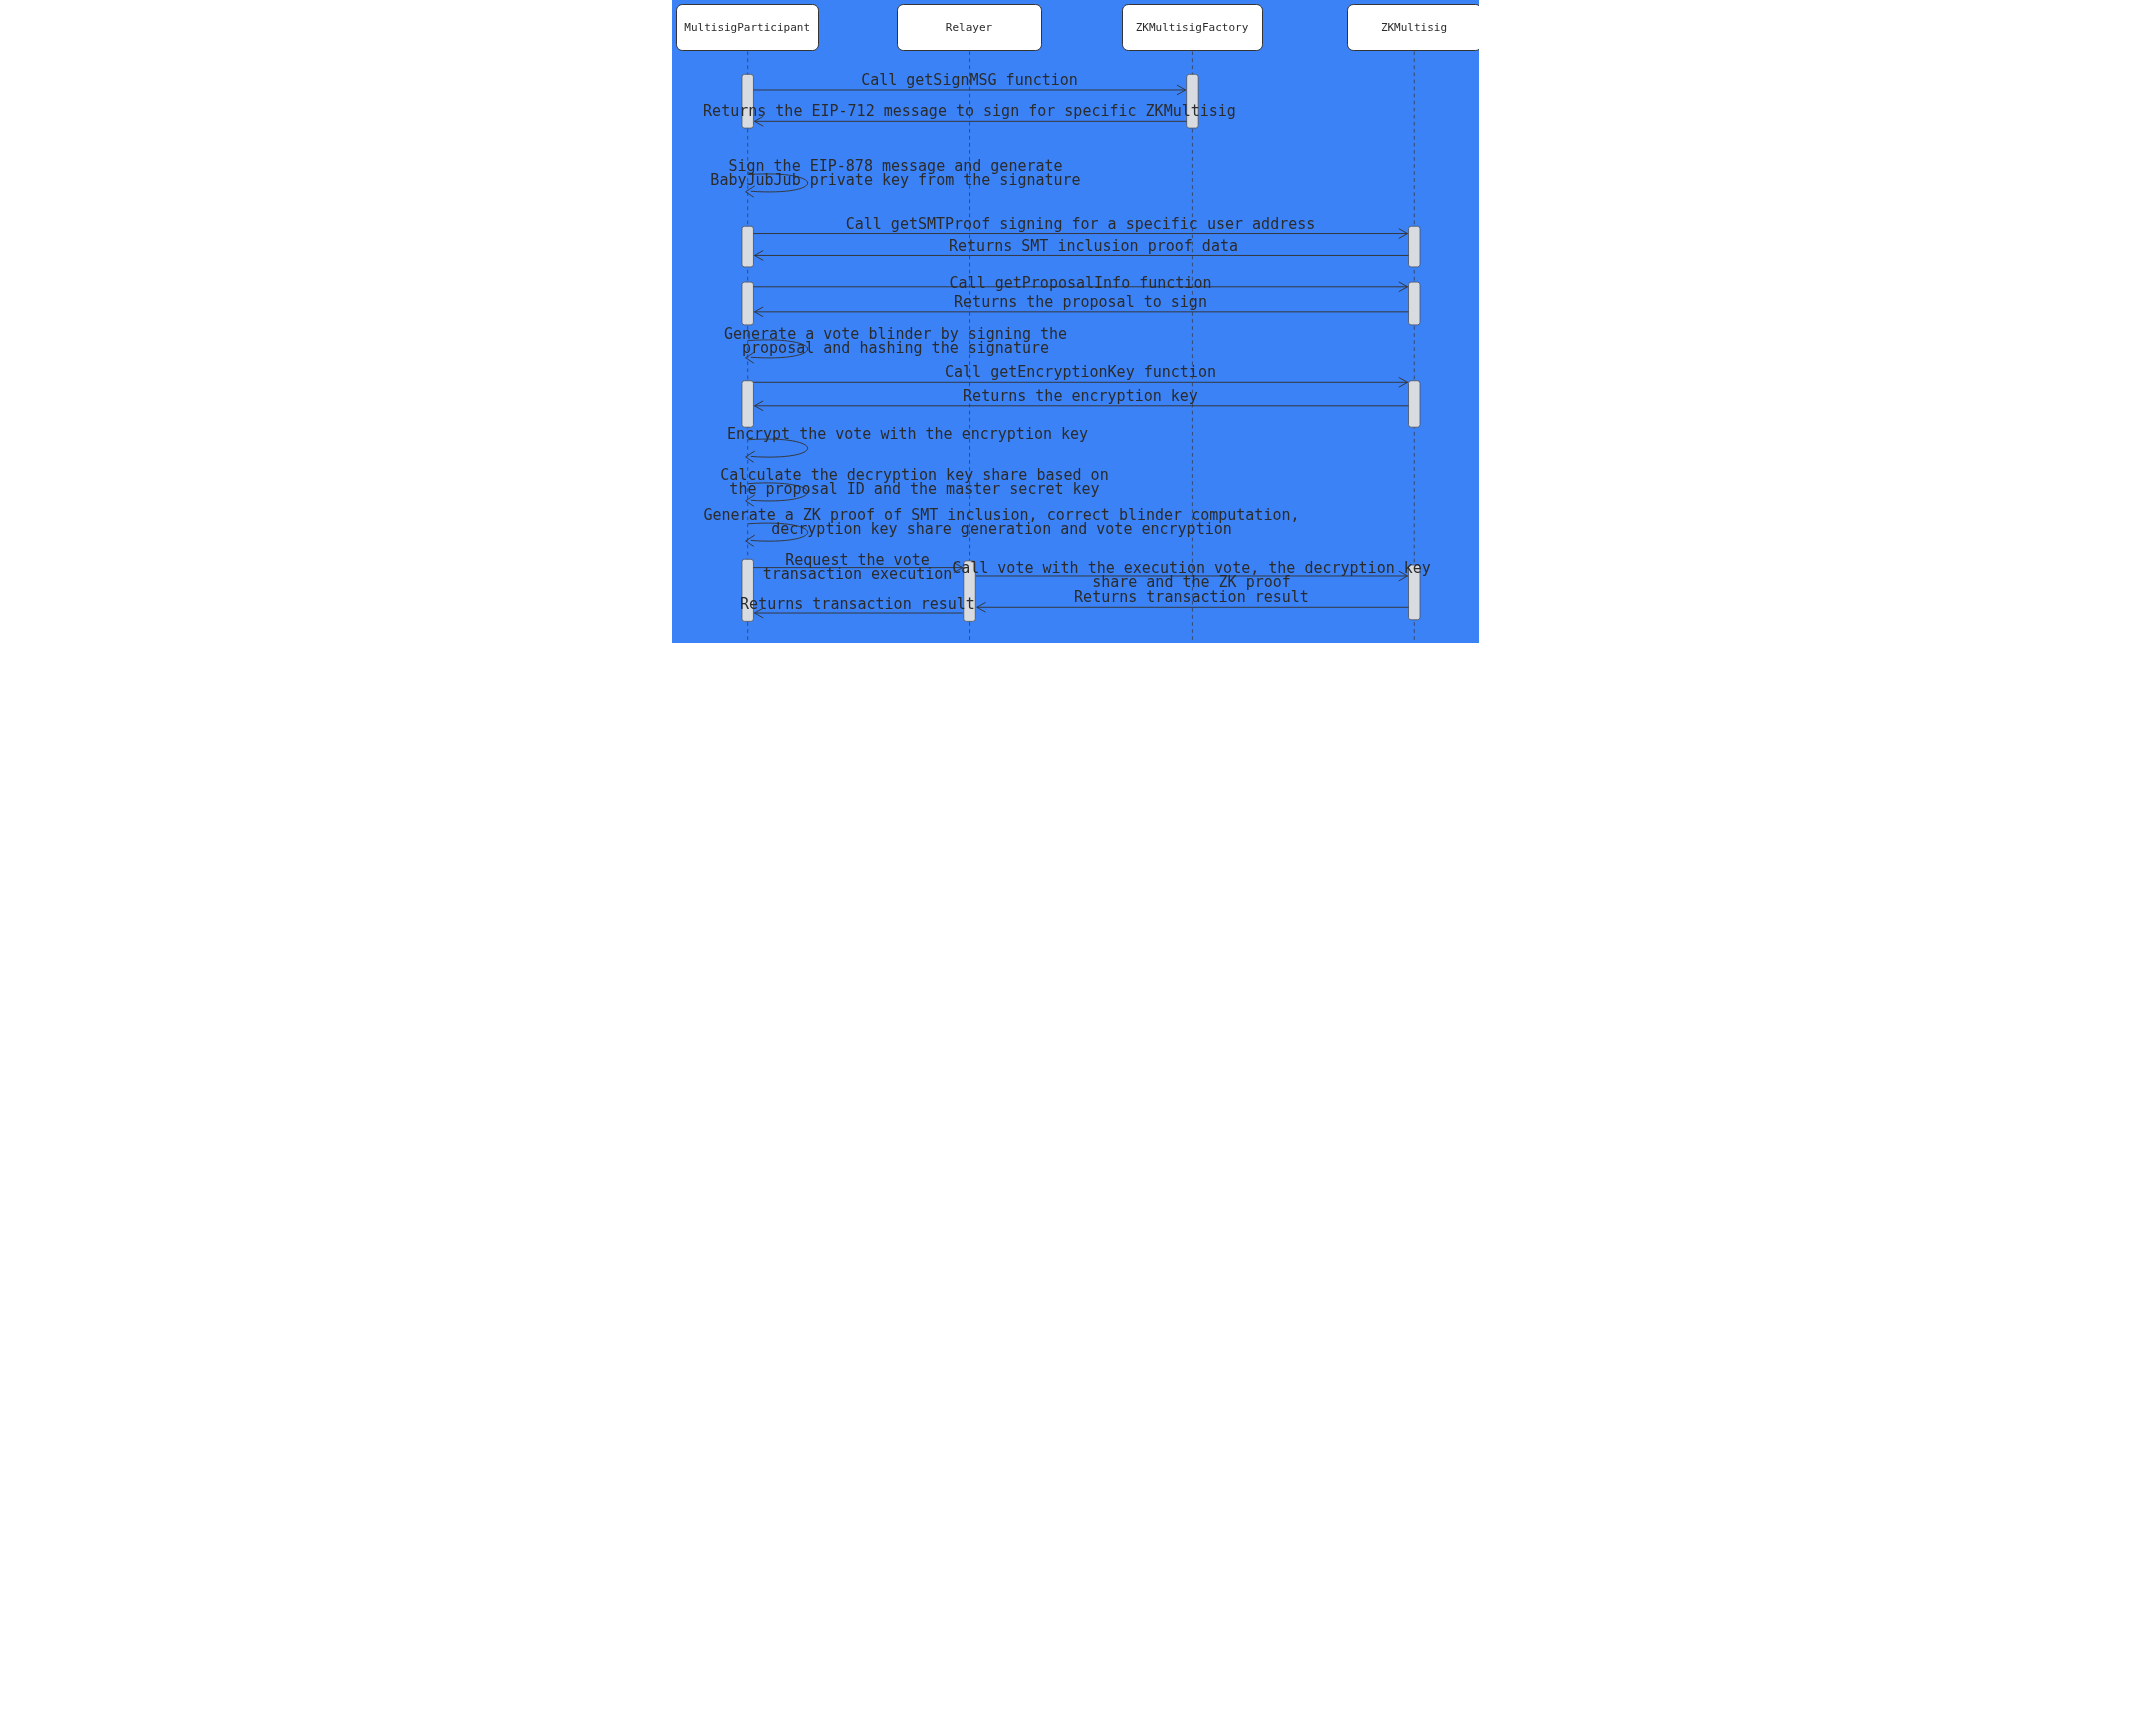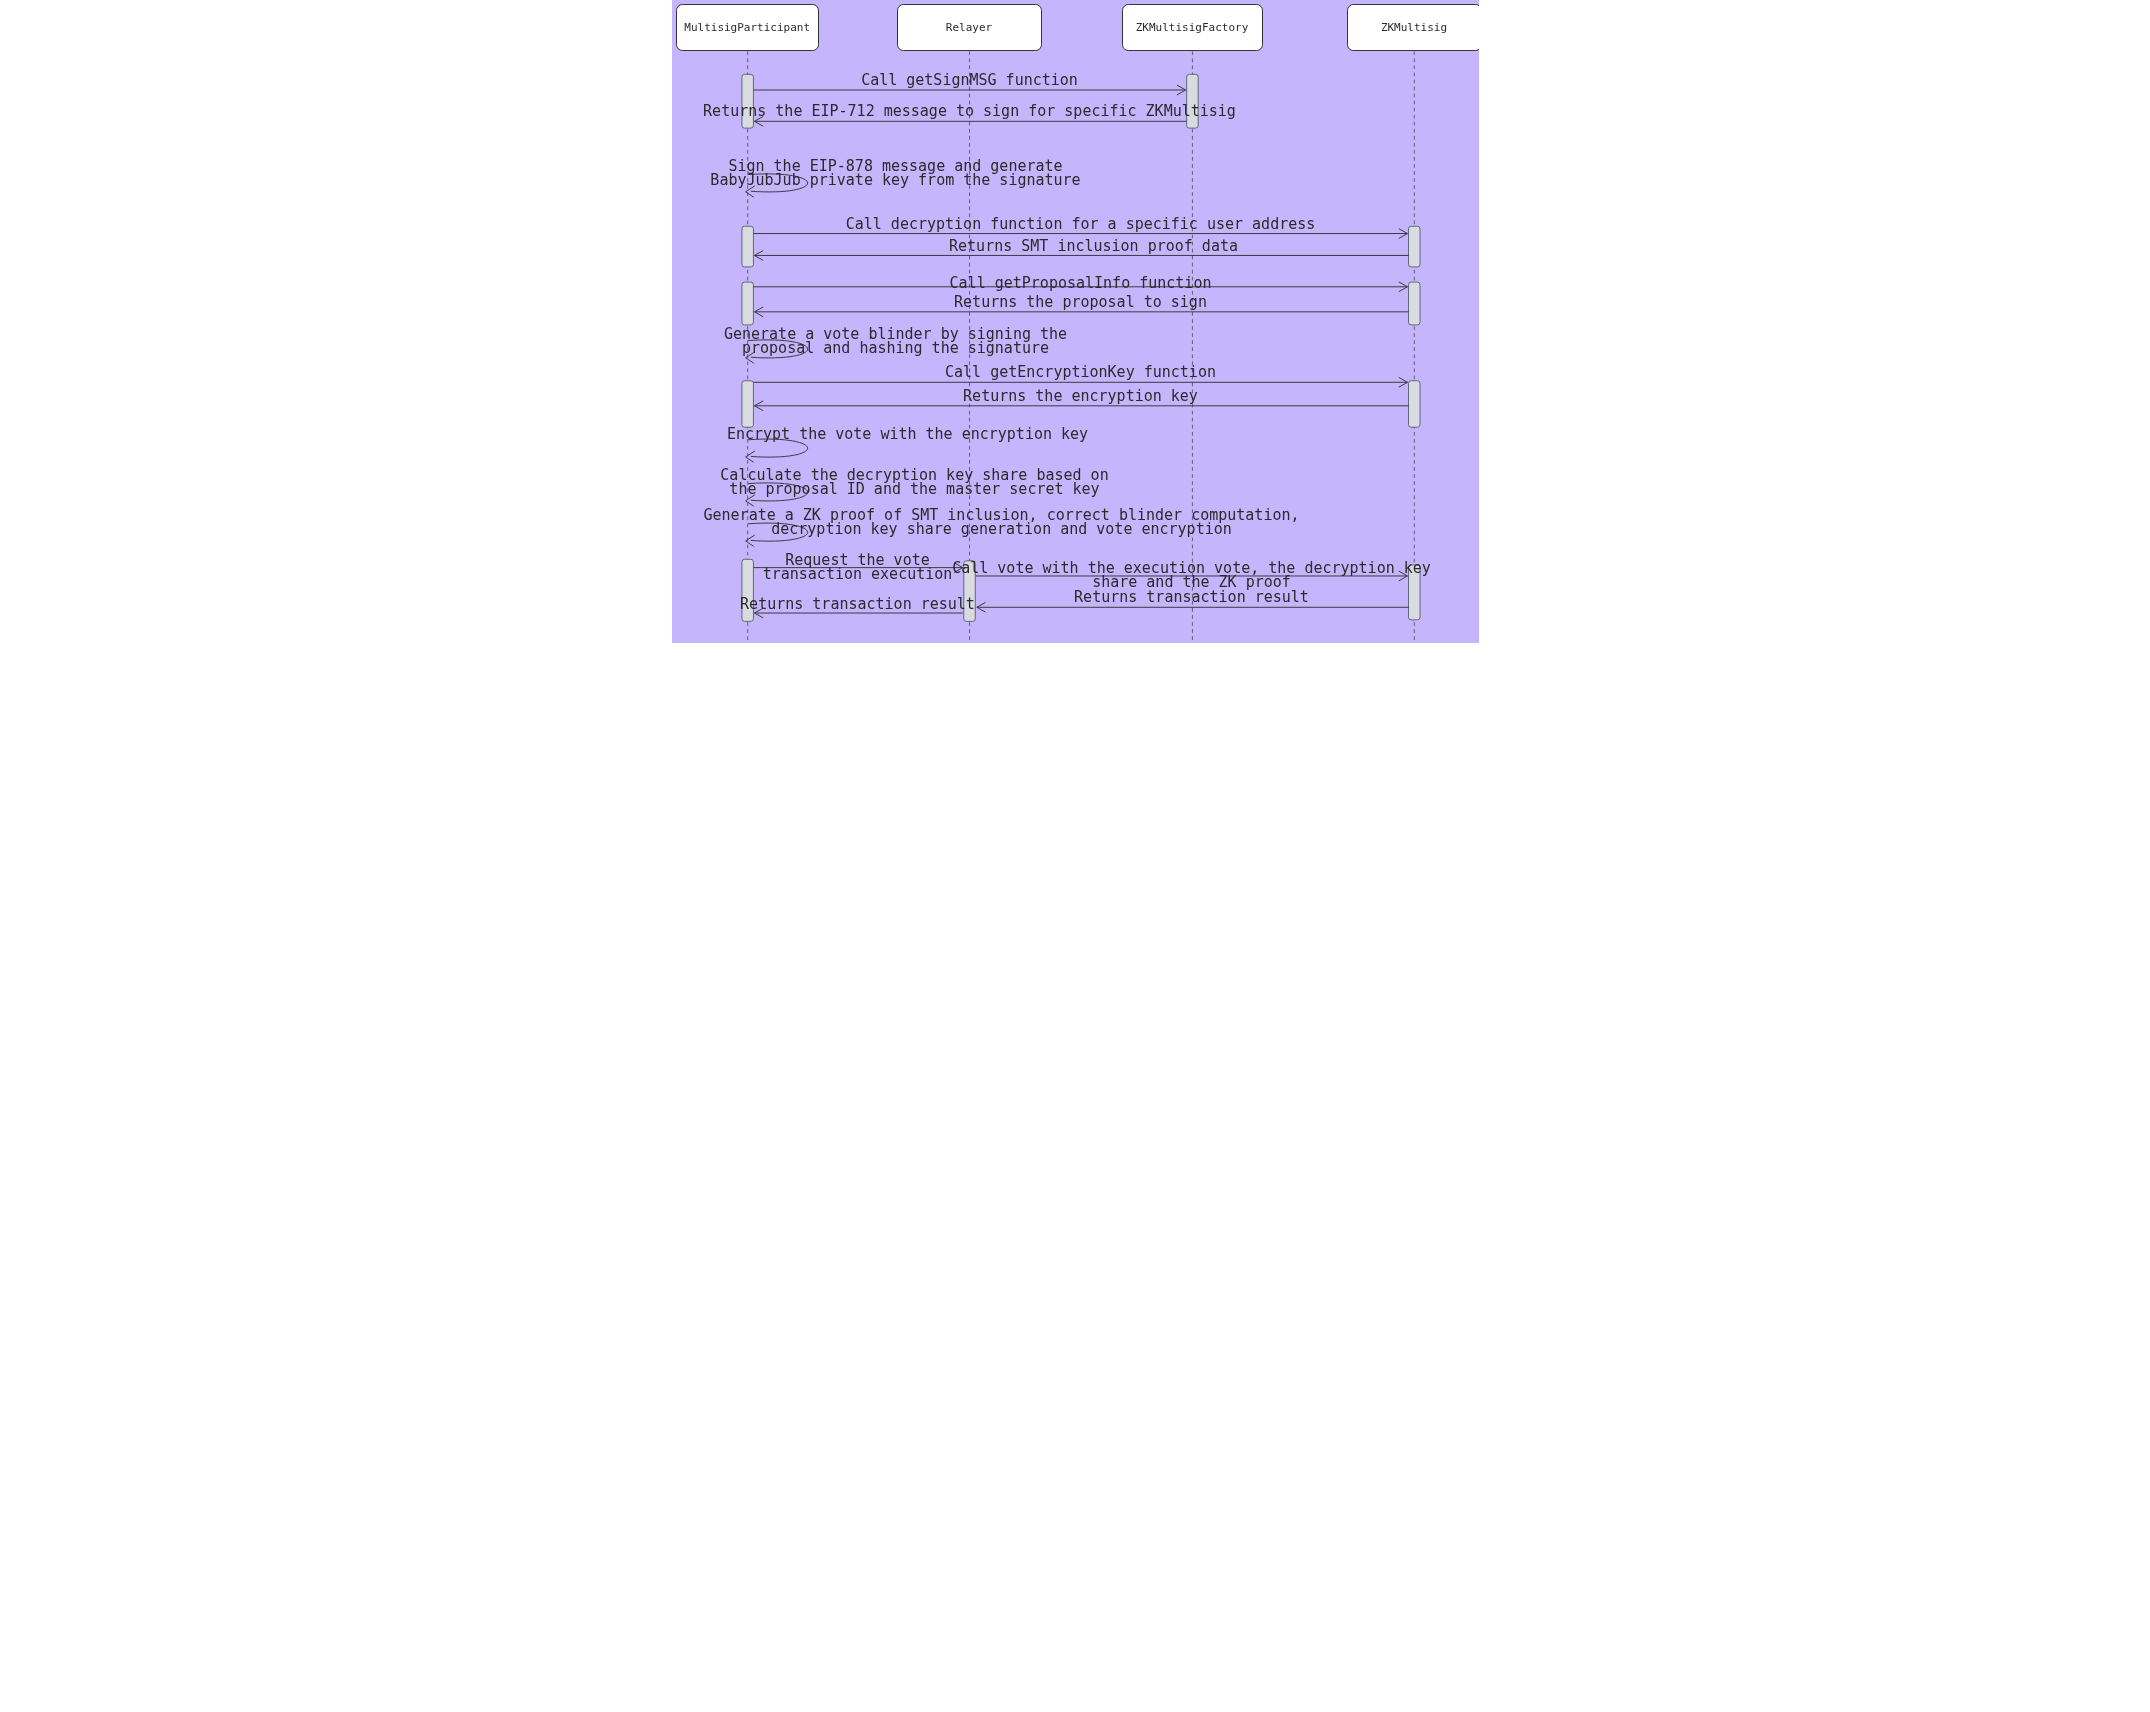--- a/index.html
+++ b/index.html
@@ -1,18 +1,18 @@
 <!DOCTYPE html>
 <html style="font-size:8.4px"><head>
 <meta charset="utf-8">
 <style>
   html,body{margin:0;padding:0;background:#ffffff;}
   .diagram{
     position:relative;width:807px;height:643px;margin:0 auto;
-    background:#c4b5fd;
+    background:#3b82f6;
     font-family:"DejaVu Sans Mono", monospace;
     color:#2b2b2b;
     overflow:hidden;
   }
   svg.layer{position:absolute;left:0;top:0;}
   .lifeline{stroke:#333333;stroke-width:1.3;stroke-dasharray:7 6.5;fill:none;}
   .activation{fill:#d8dce0;stroke:#4b5362;stroke-width:1.6;}
   .msgline{stroke:#333333;stroke-width:1.8;fill:none;}
   .head{fill:none;stroke:#333333;stroke-width:1.8;stroke-linecap:round;}
   .loop{fill:none;stroke:#333333;stroke-width:1.8;}
@@ -139,21 +139,21 @@
     <div>Call getSignMSG function</div>
   </div>
   <div class="msg" style="left:298px;top:105px;">
     <div>Returns the EIP-712 message to sign for specific ZKMultisig</div>
   </div>
   <div class="msg" style="left:224px;top:160px;">
     <div>Sign the EIP-878 message and generate</div>
     <div>BabyJubJub private key from the signature</div>
   </div>
   <div class="msg" style="left:409px;top:218px;">
-    <div>Call decryption function for a specific user address</div>
+    <div>Call getSMTProof signing for a specific user address</div>
   </div>
   <div class="msg" style="left:422px;top:240px;">
     <div>Returns SMT inclusion proof data</div>
   </div>
   <div class="msg" style="left:409px;top:277px;">
     <div>Call getProposalInfo function</div>
   </div>
   <div class="msg" style="left:409px;top:296px;">
     <div>Returns the proposal to sign</div>
   </div>

